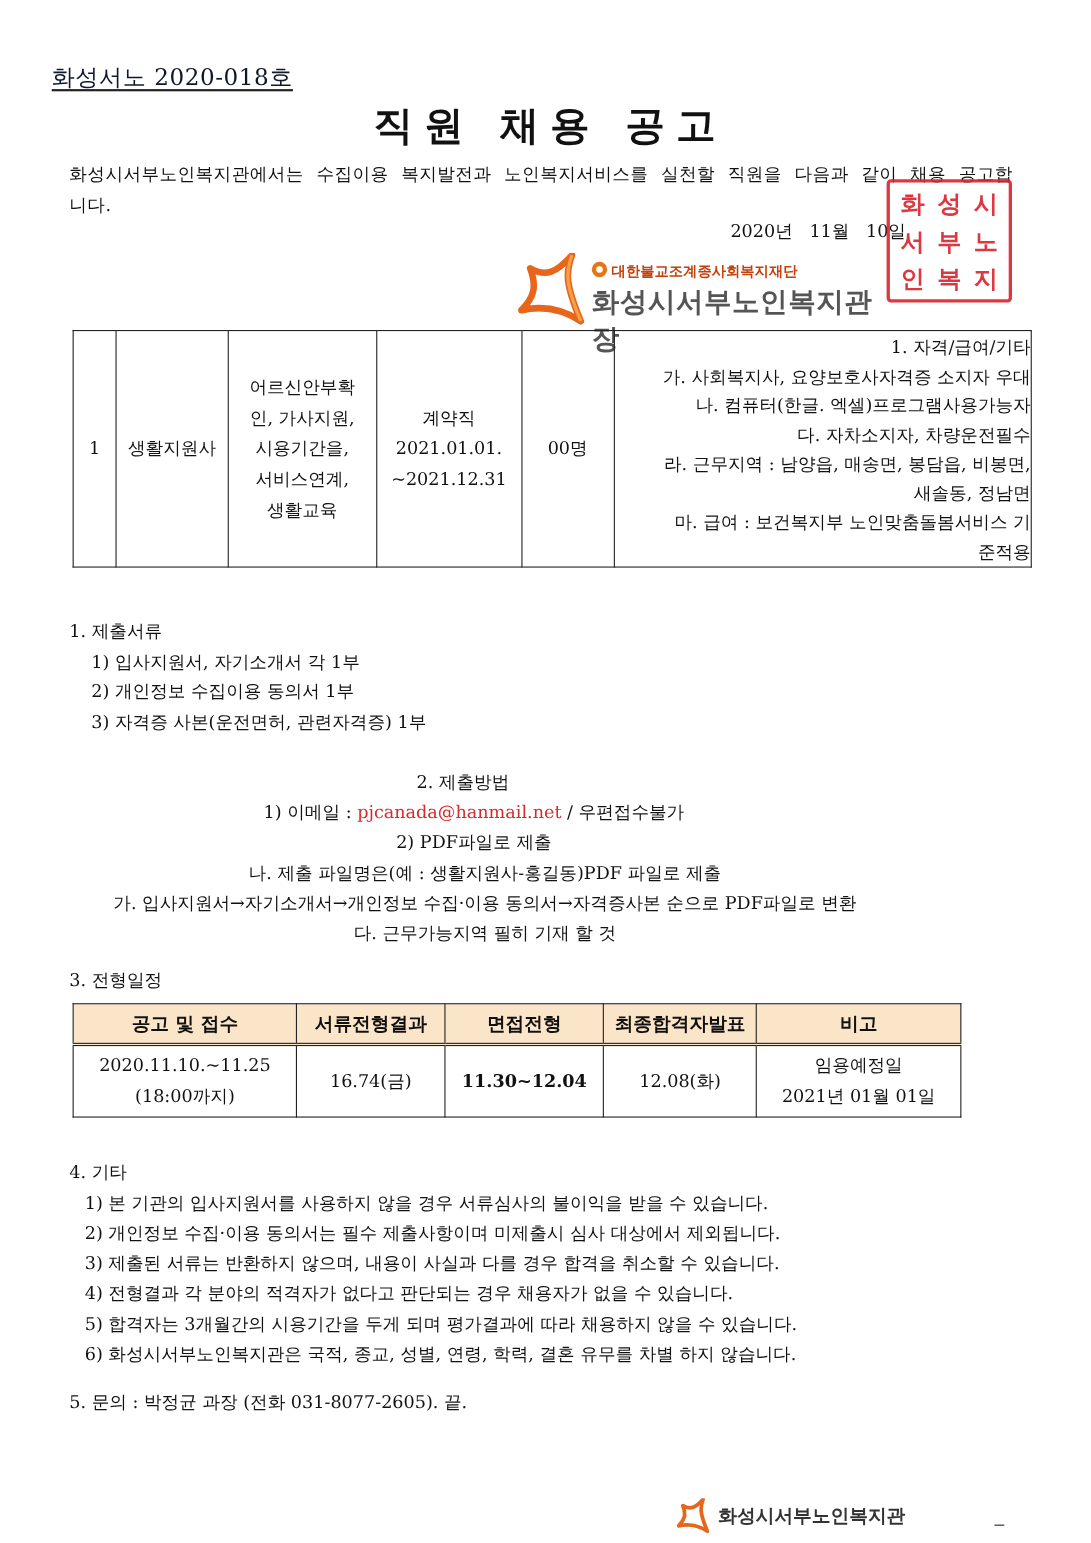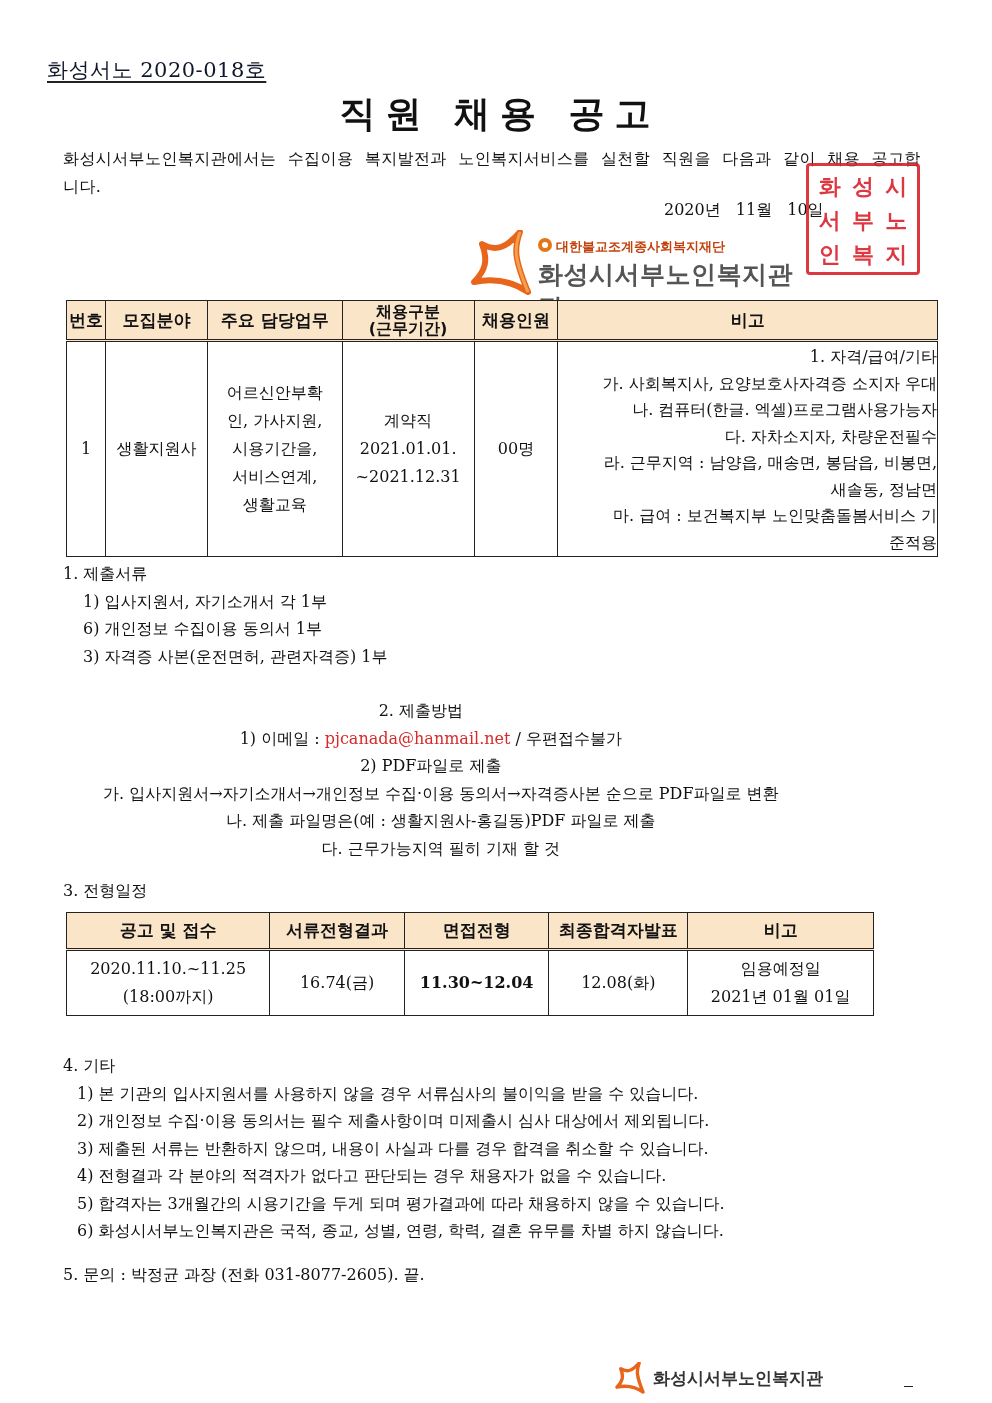--- a/index.html
+++ b/index.html
@@ -130,31 +130,20 @@
 <table class="abs tbl recruit">
   <colgroup>
     <col style="width:39px">
       <col style="width:102px">
       <col style="width:135px">
     <col style="width:132px">
       <col style="width:84px">
       <col style="width:380px">
   </colgroup>
   <tbody>
-      <tr>
-    <th>번호</th>
-    <th>모집분야</th>
-    <th>주요 담당업무</th>
-    <th>
-      <div class="hdr-two">채용구분</div>
-      <div class="hdr-two">(근무기간)</div>
-    </th>
-    <th>채용인원</th>
-    <th>비고</th>
-  </tr>
   <tr>
     <td>1</td>
     <td>생활지원사</td>
     <td>
       <div>어르신안부확</div>
       <div>인, 가사지원,</div>
       <div>시용기간을,</div>
       <div>서비스연계,</div>
       <div>생활교육</div>
     </td>
@@ -174,32 +163,32 @@
       <div>마. 급여 : 보건복지부 노인맞춤돌봄서비스 기</div>
       <div>준적용</div>
     </td>
   </tr>
 </tbody>
   </table>
 
 <div class="abs section" style="top:560px;">
   <div>1. 제출서류</div>
   <div class="item">1) 입사지원서, 자기소개서 각 1부</div>
-  <div class="item">6) 개인정보 수집이용 동의서 1부</div>
+  <div class="item">2) 개인정보 수집이용 동의서 1부</div>
   <div class="item">3) 자격증 사본(운전면허, 관련자격증) 1부</div>
 </div>
 
 <div class="abs section" style="top:697px;text-align:center;">
   <div>2. 제출방법</div>
   <div class="item">
     <span>1) 이메일 : </span><a class="email">pjcanada@hanmail.net</a><span> / 우편접수불가</span>
   </div>
   <div class="item">2) PDF파일로 제출</div>
+  <div class="sub">나. 제출 파일명은(예 : 생활지원사-홍길동)PDF 파일로 제출</div>
   <div class="sub">가. 입사지원서→자기소개서→개인정보 수집·이용 동의서→자격증사본 순으로 PDF파일로 변환</div>
-  <div class="sub">나. 제출 파일명은(예 : 생활지원사-홍길동)PDF 파일로 제출</div>
   <div class="sub">다. 근무가능지역 필히 기재 할 것</div>
 </div>
 
 <div class="abs section" style="top:877px;">3. 전형일정</div>
 
 <table class="abs tbl schedule">
   <colgroup>
     <col style="width:212px">
       <col style="width:146px">
       <col style="width:150px">

